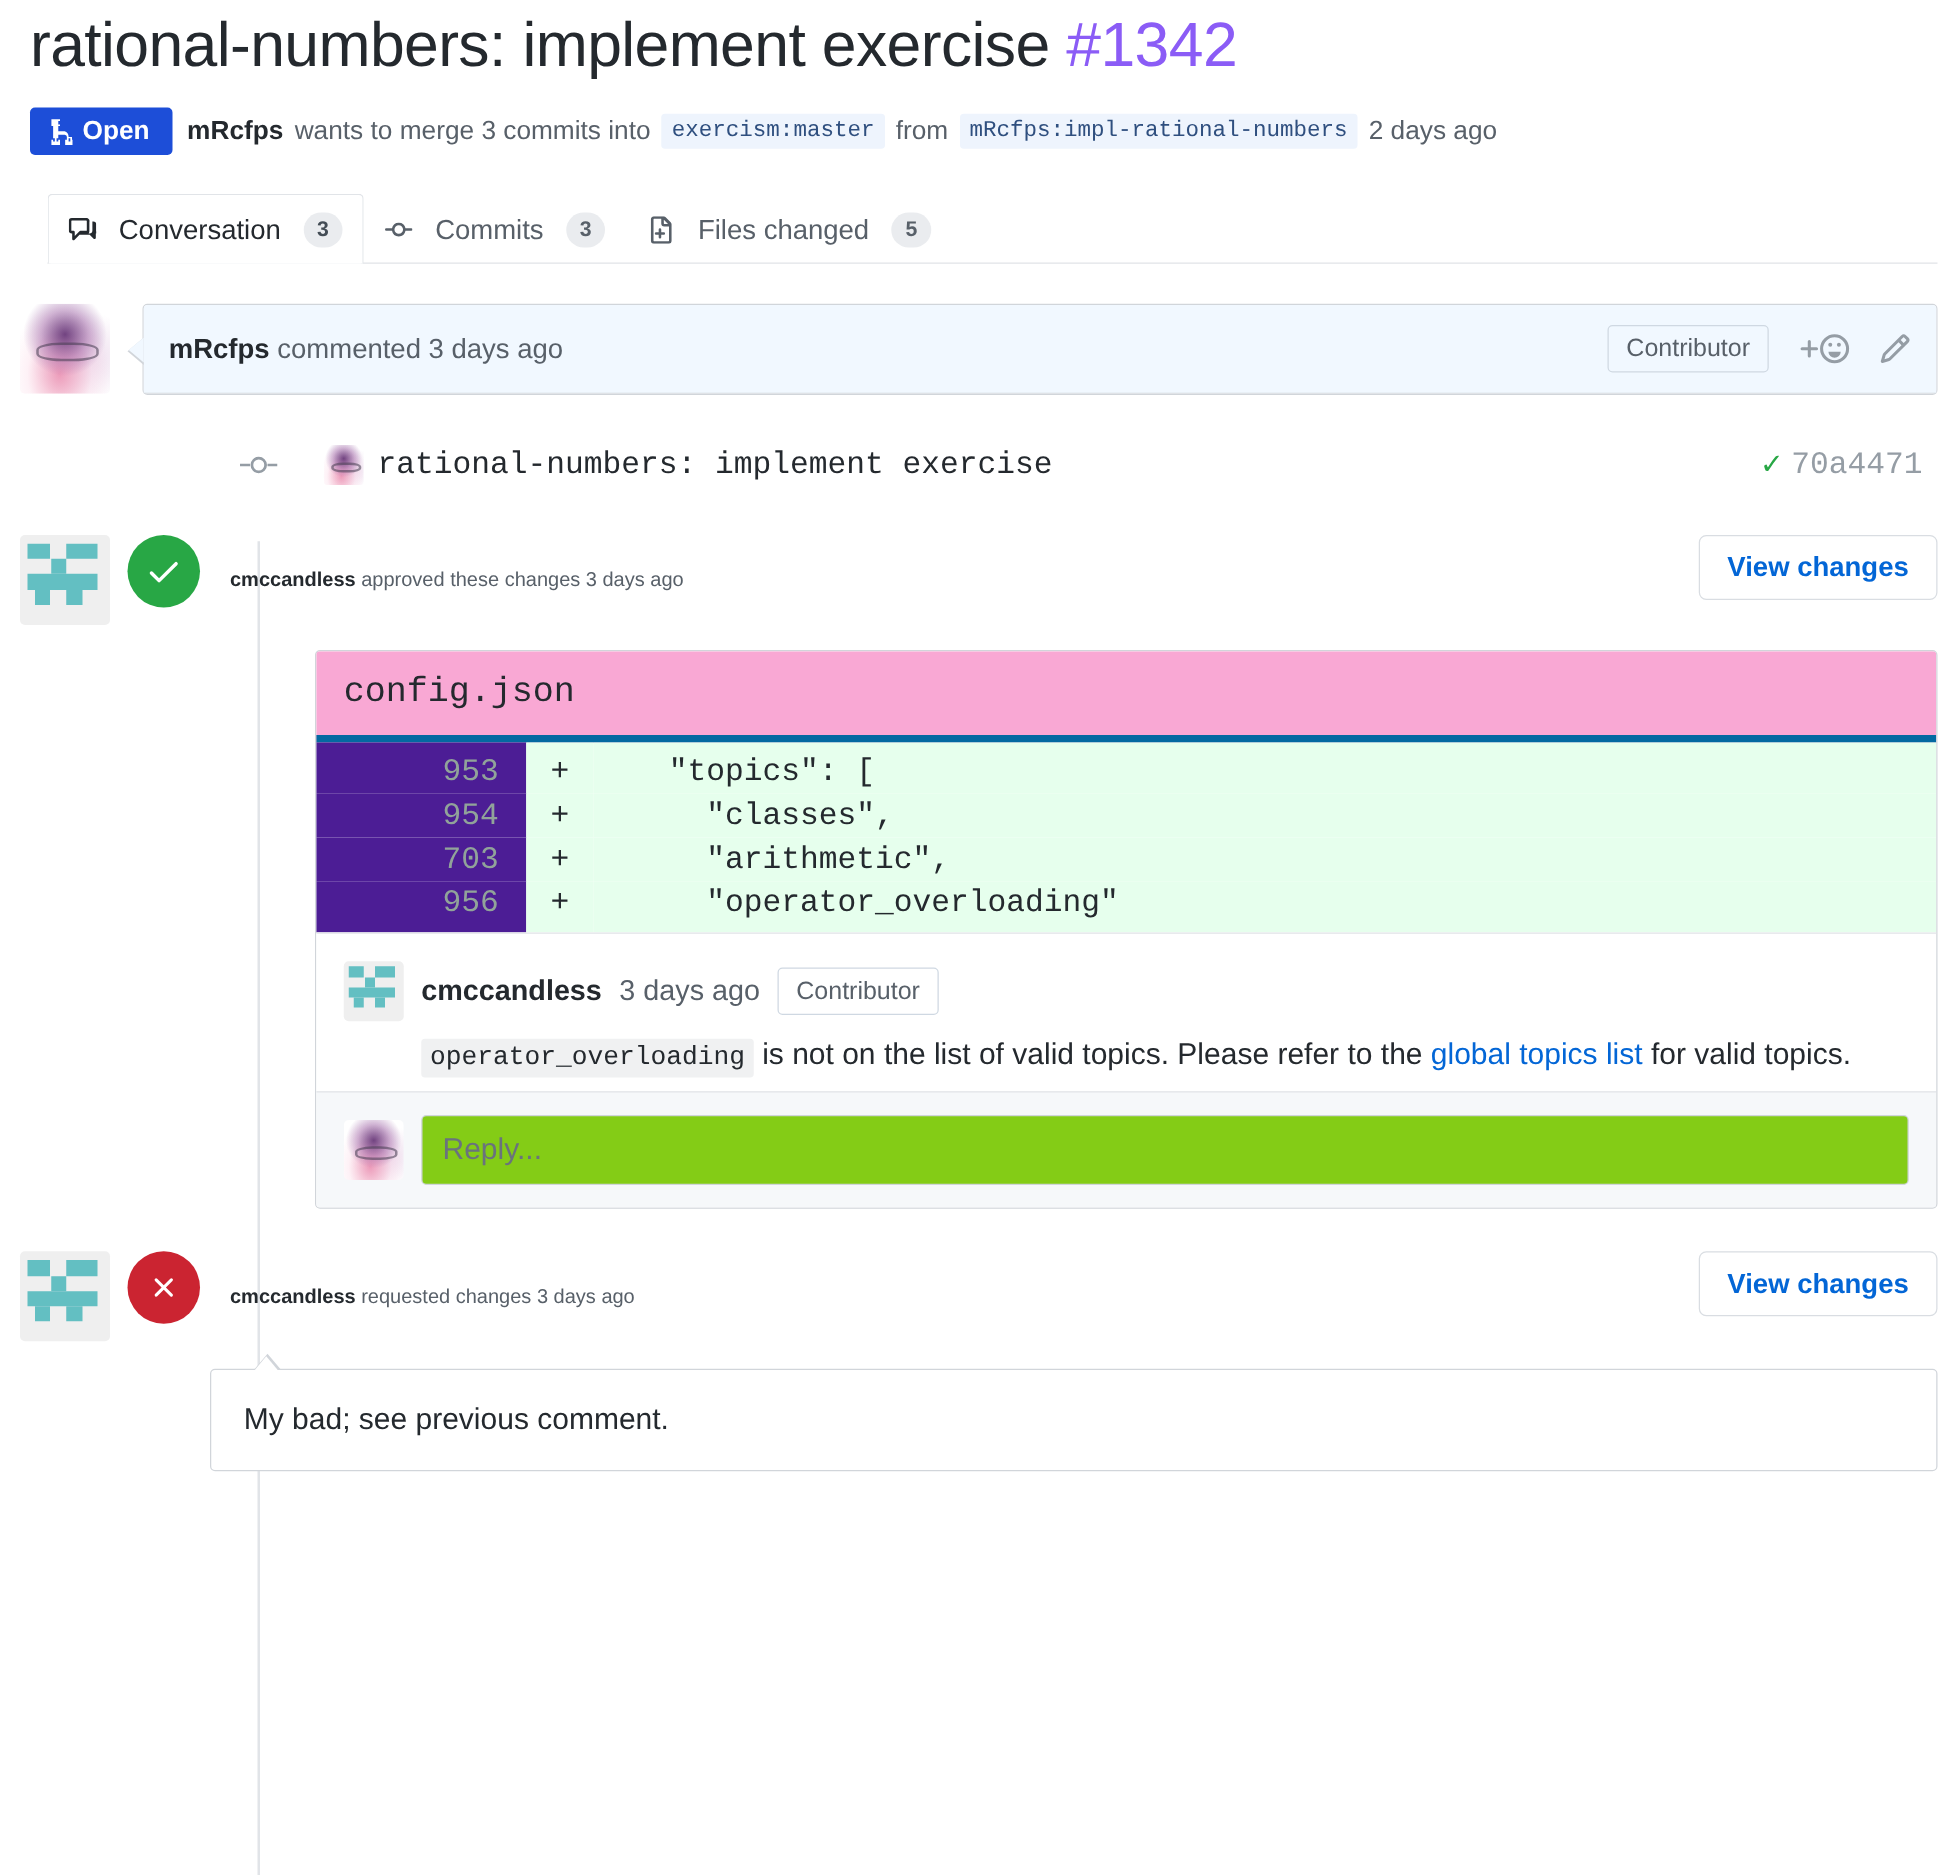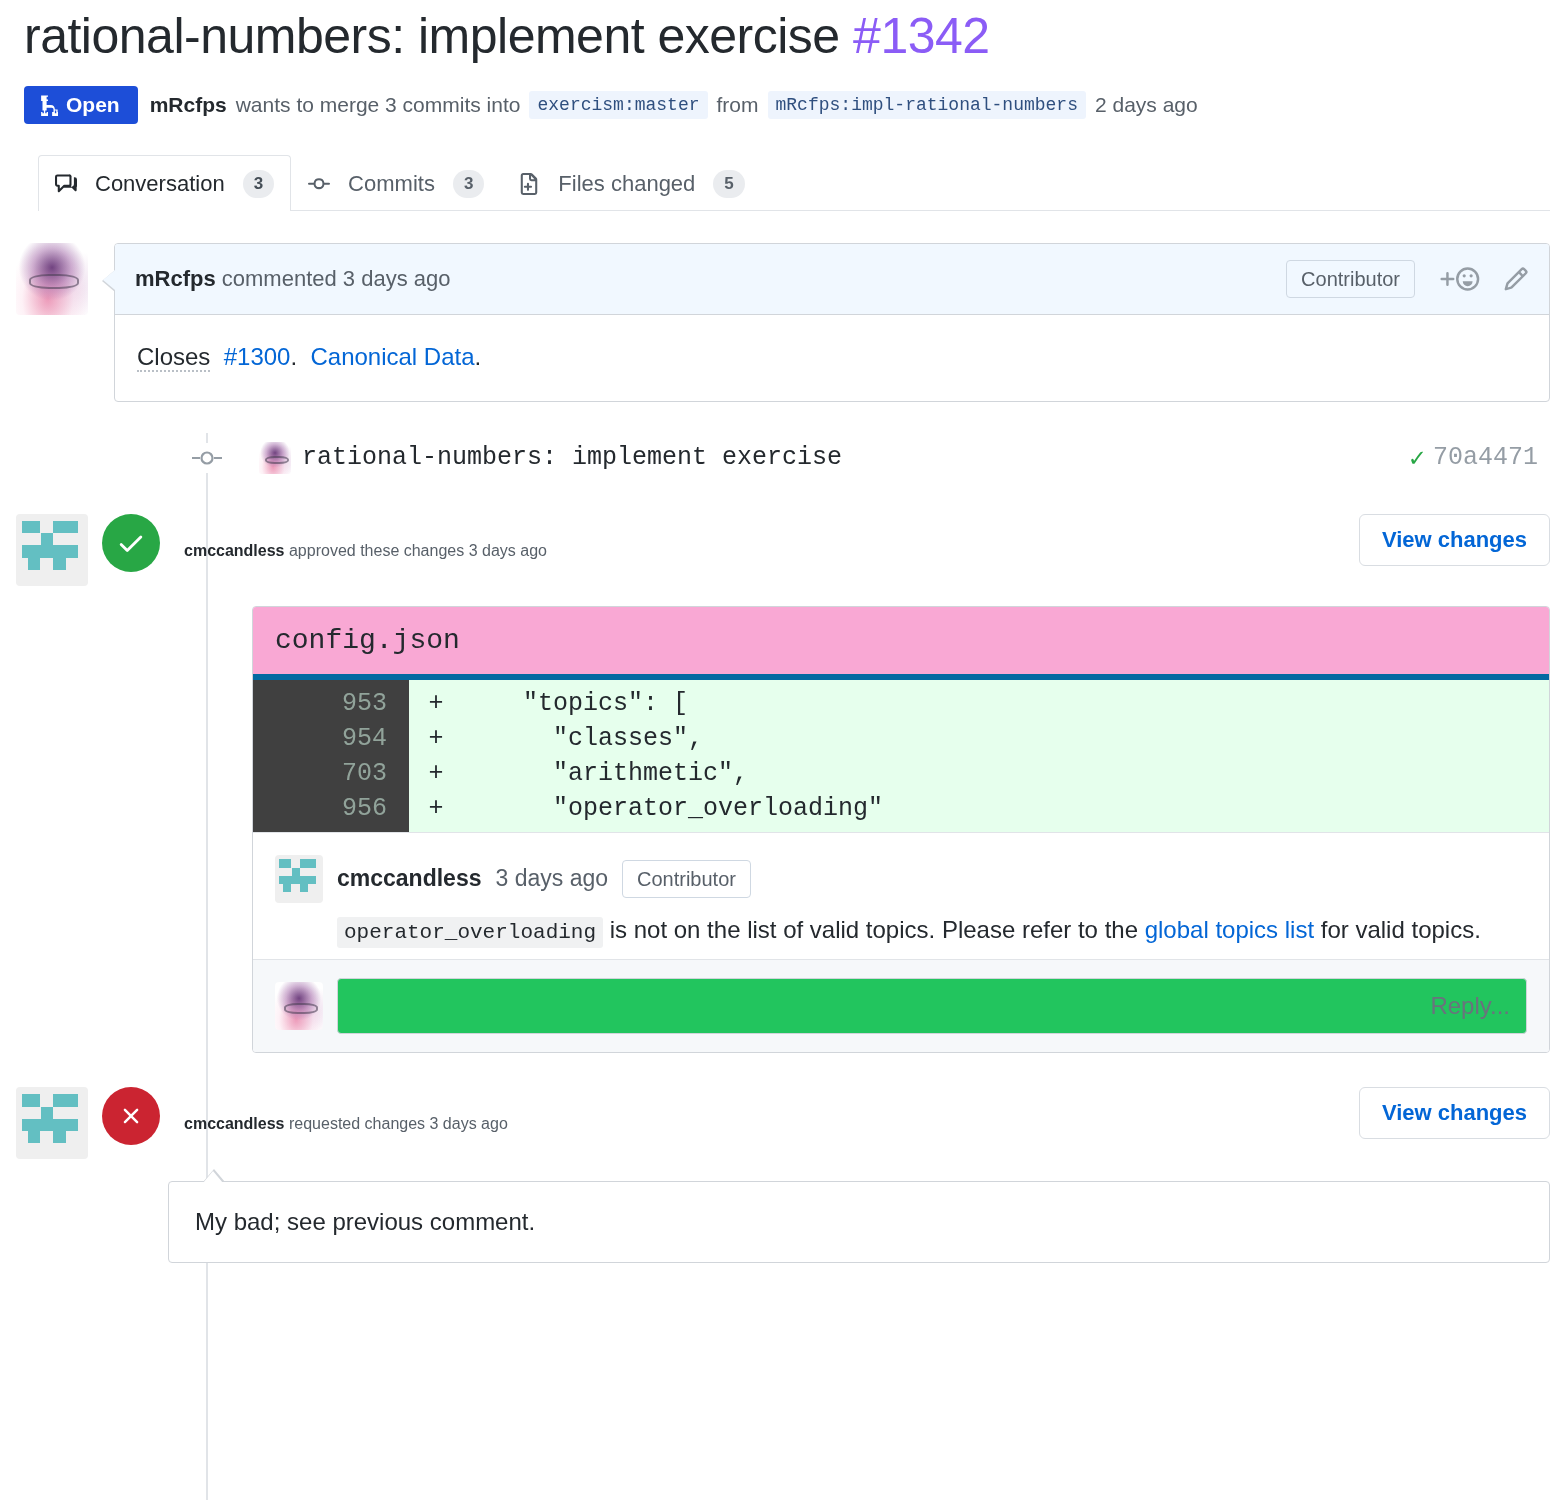--- a/index.html
+++ b/index.html
@@ -282,22 +282,22 @@
     background: #f9a8d4;
     border-bottom: 6px solid #0369a1;
     padding: 18px 22px;
     font-family: "Liberation Mono", monospace;
     font-size: 28px;
     color: #24292e;
   }
   .diff-table { width: 100%; border-collapse: collapse; }
   .diff-row td { padding: 0; }
   .dl-num {
-    width: 156px;
-    background: #404040;
+    width: 168px;
+    background: #4c1d95;
     color: #91a39a;
     text-align: right;
     padding: 3px 22px 3px 0 !important;
     font-family: "Liberation Mono", monospace;
     font-size: 25px;
     vertical-align: top;
     user-select: none;
   }
   .dl-sign {
     width: 54px;
@@ -353,26 +353,25 @@
     padding: 18px 22px;
     display: flex;
     align-items: center;
     gap: 14px;
   }
   .reply-avatar { width: 48px; height: 48px; border-radius: 4px; overflow: hidden; flex: 0 0 48px; }
   .reply-input {
     flex: 1;
     border: 1px solid #d0d5da;
     border-radius: 4px;
-    background: #22c55e;
+    background: #84cc16;
     font-size: 24px;
     padding: 13px 16px;
     color: #24292e;
     font-family: "Liberation Sans", sans-serif;
-    text-align: right;
   }
   .reply-input::placeholder { color: #6a737d; }
 
   
   .bottom-comment {
     margin: 22px 0 0 152px;
     border: 1px solid #d1d5da;
     border-radius: 4px;
     background: #fff;
     position: relative;
@@ -483,25 +482,20 @@
                   <path d="M17.6 10.6h6.8a3.4 3.4 0 01-6.8 0z" fill="#959da5"></path>
                 </svg>
               </span>
               <span class="icon-btn">
                 <svg width="26" height="26" viewBox="0 0 16 16" fill="#959da5" aria-hidden="true">
                   <path d="M11.013 1.427a1.75 1.75 0 012.474 0l1.086 1.086a1.75 1.75 0 010 2.474l-8.61 8.61c-.21.21-.47.364-.756.445l-3.251.93a.75.75 0 01-.927-.928l.929-3.25a1.75 1.75 0 01.445-.758l8.61-8.61zm1.414 1.06a.25.25 0 00-.354 0L10.811 3.75l1.439 1.44 1.263-1.263a.25.25 0 000-.354l-1.086-1.086zM11.189 6.25L9.75 4.81l-6.286 6.287a.25.25 0 00-.064.108l-.558 1.953 1.953-.558a.249.249 0 00.108-.064l6.286-6.286z"></path>
                 </svg>
               </span>
             </span>
           </div>
-          <div class="comment-body">
-            <span class="dotted">Closes</span>
-            <span>&nbsp;</span><a class="link" href="#">#1300</a><span>.</span>
-            <span>&nbsp;</span><a class="link" href="#">Canonical Data</a><span>.</span>
-          </div>
         </div>
       </div>
     </div>
 
     <div class="commit-row">
       <div class="commit-node">
         <svg width="30" height="18" viewBox="0 0 30 18" aria-hidden="true">
           <path d="M0 9h8M22 9h8" stroke="#959da5" stroke-width="2"></path>
           <circle cx="15" cy="9" r="5.5" fill="#ffffff" stroke="#959da5" stroke-width="2.2"></circle>
         </svg>

